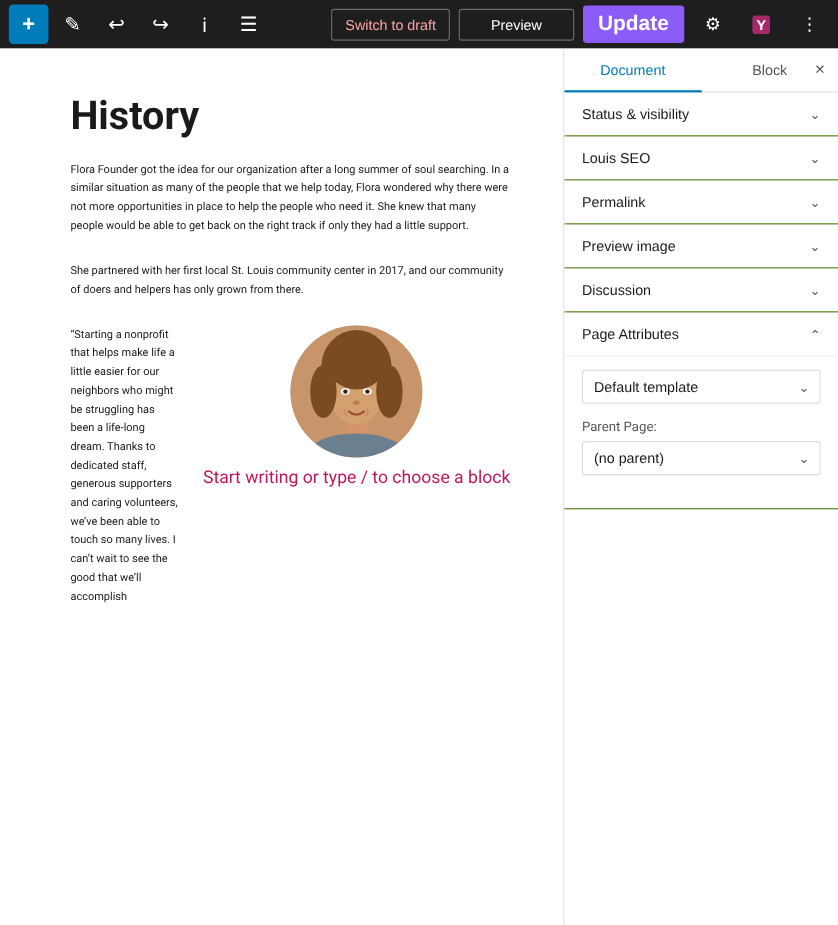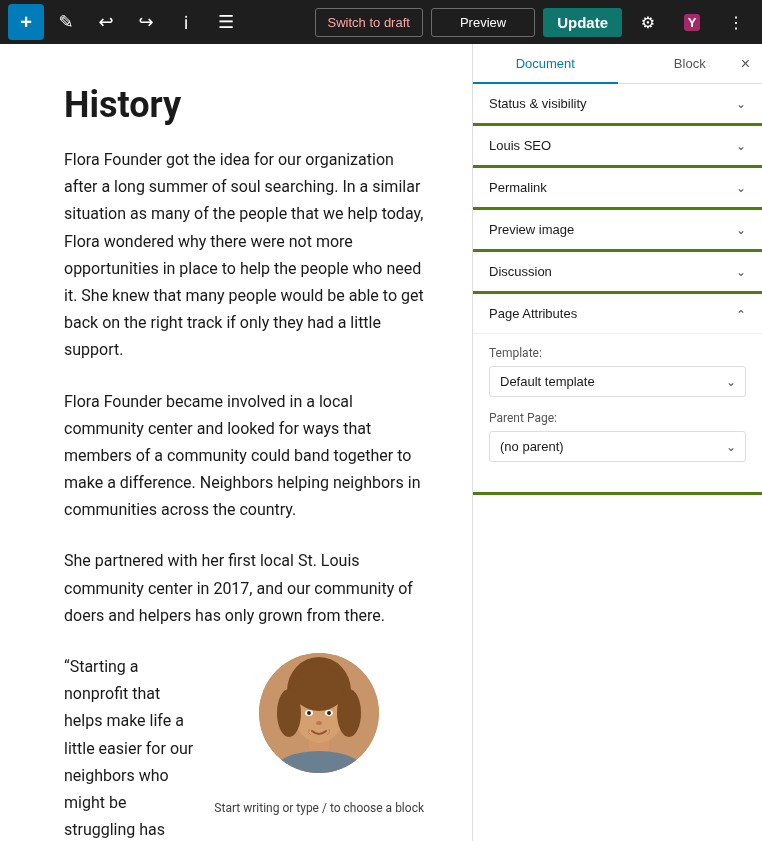--- a/index.html
+++ b/index.html
@@ -61,27 +61,27 @@
     .btn-preview {
       background: transparent;
       border: 1px solid #6c6c6c;
       color: #fff;
       padding: 6px 28px;
       border-radius: 3px;
       cursor: pointer;
       font-size: 13px;
     }
     .btn-update {
-      background: #0f766e;
+      background: #8b5cf6;
       border: none;
       color: #fff;
       padding: 6px 14px;
       border-radius: 3px;
       cursor: pointer;
-      font-size: 15px;
+      font-size: 19px;
       font-weight: 600;
     }
     .toolbar-icon-btn {
       width: 36px;
       height: 36px;
       border-radius: 4px;
       border: none;
       background: transparent;
       color: #fff;
       cursor: pointer;
@@ -110,39 +110,39 @@
     .editor-area::-webkit-scrollbar-track { background: #f0f0f0; }
     .editor-area::-webkit-scrollbar-thumb { background: #c8c8c8; border-radius: 4px; }
 
     .page-title {
       font-size: 36px;
       font-weight: 700;
       margin-bottom: 20px;
       color: #1a1a1a;
     }
     .paragraph {
-      font-size: 16px;
+      font-size: 10px;
       line-height: 1.7;
       color: #1a1a1a;
       margin-bottom: 24px;
     }
     .section-heading {
       font-size: 28px;
       font-weight: 700;
       margin-bottom: 16px;
       color: #1a1a1a;
     }
     .quote-section {
       display: flex;
       gap: 20px;
       margin-top: 20px;
     }
     .quote-text {
       flex: 1;
-      font-size: 16px;
+      font-size: 10px;
       line-height: 1.7;
       color: #1a1a1a;
     }
     .avatar-wrap {
       display: flex;
       flex-direction: column;
       align-items: center;
       gap: 8px;
       flex-shrink: 0;
     }
@@ -150,29 +150,28 @@
       width: 120px;
       height: 120px;
       border-radius: 50%;
       background: linear-gradient(135deg, #c8a882 0%, #a07850 40%, #c89060 70%, #e0b080 100%);
       overflow: hidden;
       display: flex;
       align-items: flex-end;
       justify-content: center;
     }
     .start-writing {
-      font-size: 12px;
-      color: #404040;
+      font-size: 16px;
+      color: #be185d;
       text-align: center;
-      margin-top: 20px;
     }
 
     
     .sidebar {
-      width: 290px;
+      width: 250px;
       background: #fff;
       border-left: 1px solid #ddd;
       display: flex;
       flex-direction: column;
       flex-shrink: 0;
       overflow-y: auto;
     }
     .sidebar::-webkit-scrollbar { width: 4px; }
     .sidebar::-webkit-scrollbar-thumb { background: #ddd; }
 
@@ -214,21 +213,21 @@
       background: transparent;
       border: none;
       font-size: 16px;
       color: #555;
       cursor: pointer;
       padding: 4px;
     }
 
     
     .accordion-item {
-      border-bottom: 3px solid #4d7c0f;
+      border-bottom: 1px solid #4d7c0f;
     }
     .accordion-header {
       display: flex;
       align-items: center;
       justify-content: space-between;
       padding: 12px 16px;
       cursor: pointer;
       background: transparent;
       border: none;
       width: 100%;
@@ -317,21 +316,20 @@
       <span>⋮</span>
     </button>
   </div>
 </div>
 
 <div class="main-area">
 
   <div class="editor-area">
     <h1 class="page-title">History</h1>
     <p class="paragraph">Flora Founder got the idea for our organization after a long summer of soul searching. In a similar situation as many of the people that we help today, Flora wondered why there were not more opportunities in place to help the people who need it. She knew that many people would be able to get back on the right track if only they had a little support.</p>
-    <p class="paragraph">Flora Founder became involved in a local community center and looked for ways that members of a community could band together to make a difference. Neighbors helping neighbors in communities across the country.</p>
     <p class="paragraph">She partnered with her first local St. Louis community center in 2017, and our community of doers and helpers has only grown from there.</p>
     <div class="quote-section">
       <p class="quote-text">“Starting a nonprofit that helps make life a little easier for our neighbors who might be struggling has been a life-long dream. Thanks to dedicated staff, generous supporters and caring volunteers, we’ve been able to touch so many lives. I can’t wait to see the good that we’ll accomplish</p>
       <div class="avatar-wrap">
         <div class="avatar-circle">
 
           <svg width="120" height="120" viewBox="0 0 120 120">
 
             <circle cx="60" cy="60" r="60" fill="#c8956a"></circle>
 
@@ -408,21 +406,20 @@
         <span class="accordion-chevron">⌄</span>
       </button>
     </div>
 
     <div class="accordion-item">
       <button class="accordion-header">
         <span class="accordion-label">Page Attributes</span>
         <span class="accordion-chevron" style="transform: rotate(180deg); display: inline-block;">⌄</span>
       </button>
       <div class="accordion-content">
-        <label class="field-label">Template:</label>
         <div class="select-wrapper">
           <select class="select-field">
             <option>Default template</option>
           </select>
           <span class="select-arrow">⌄</span>
         </div>
         <label class="field-label">Parent Page:</label>
         <div class="select-wrapper">
           <select class="select-field">
             <option>(no parent)</option>

